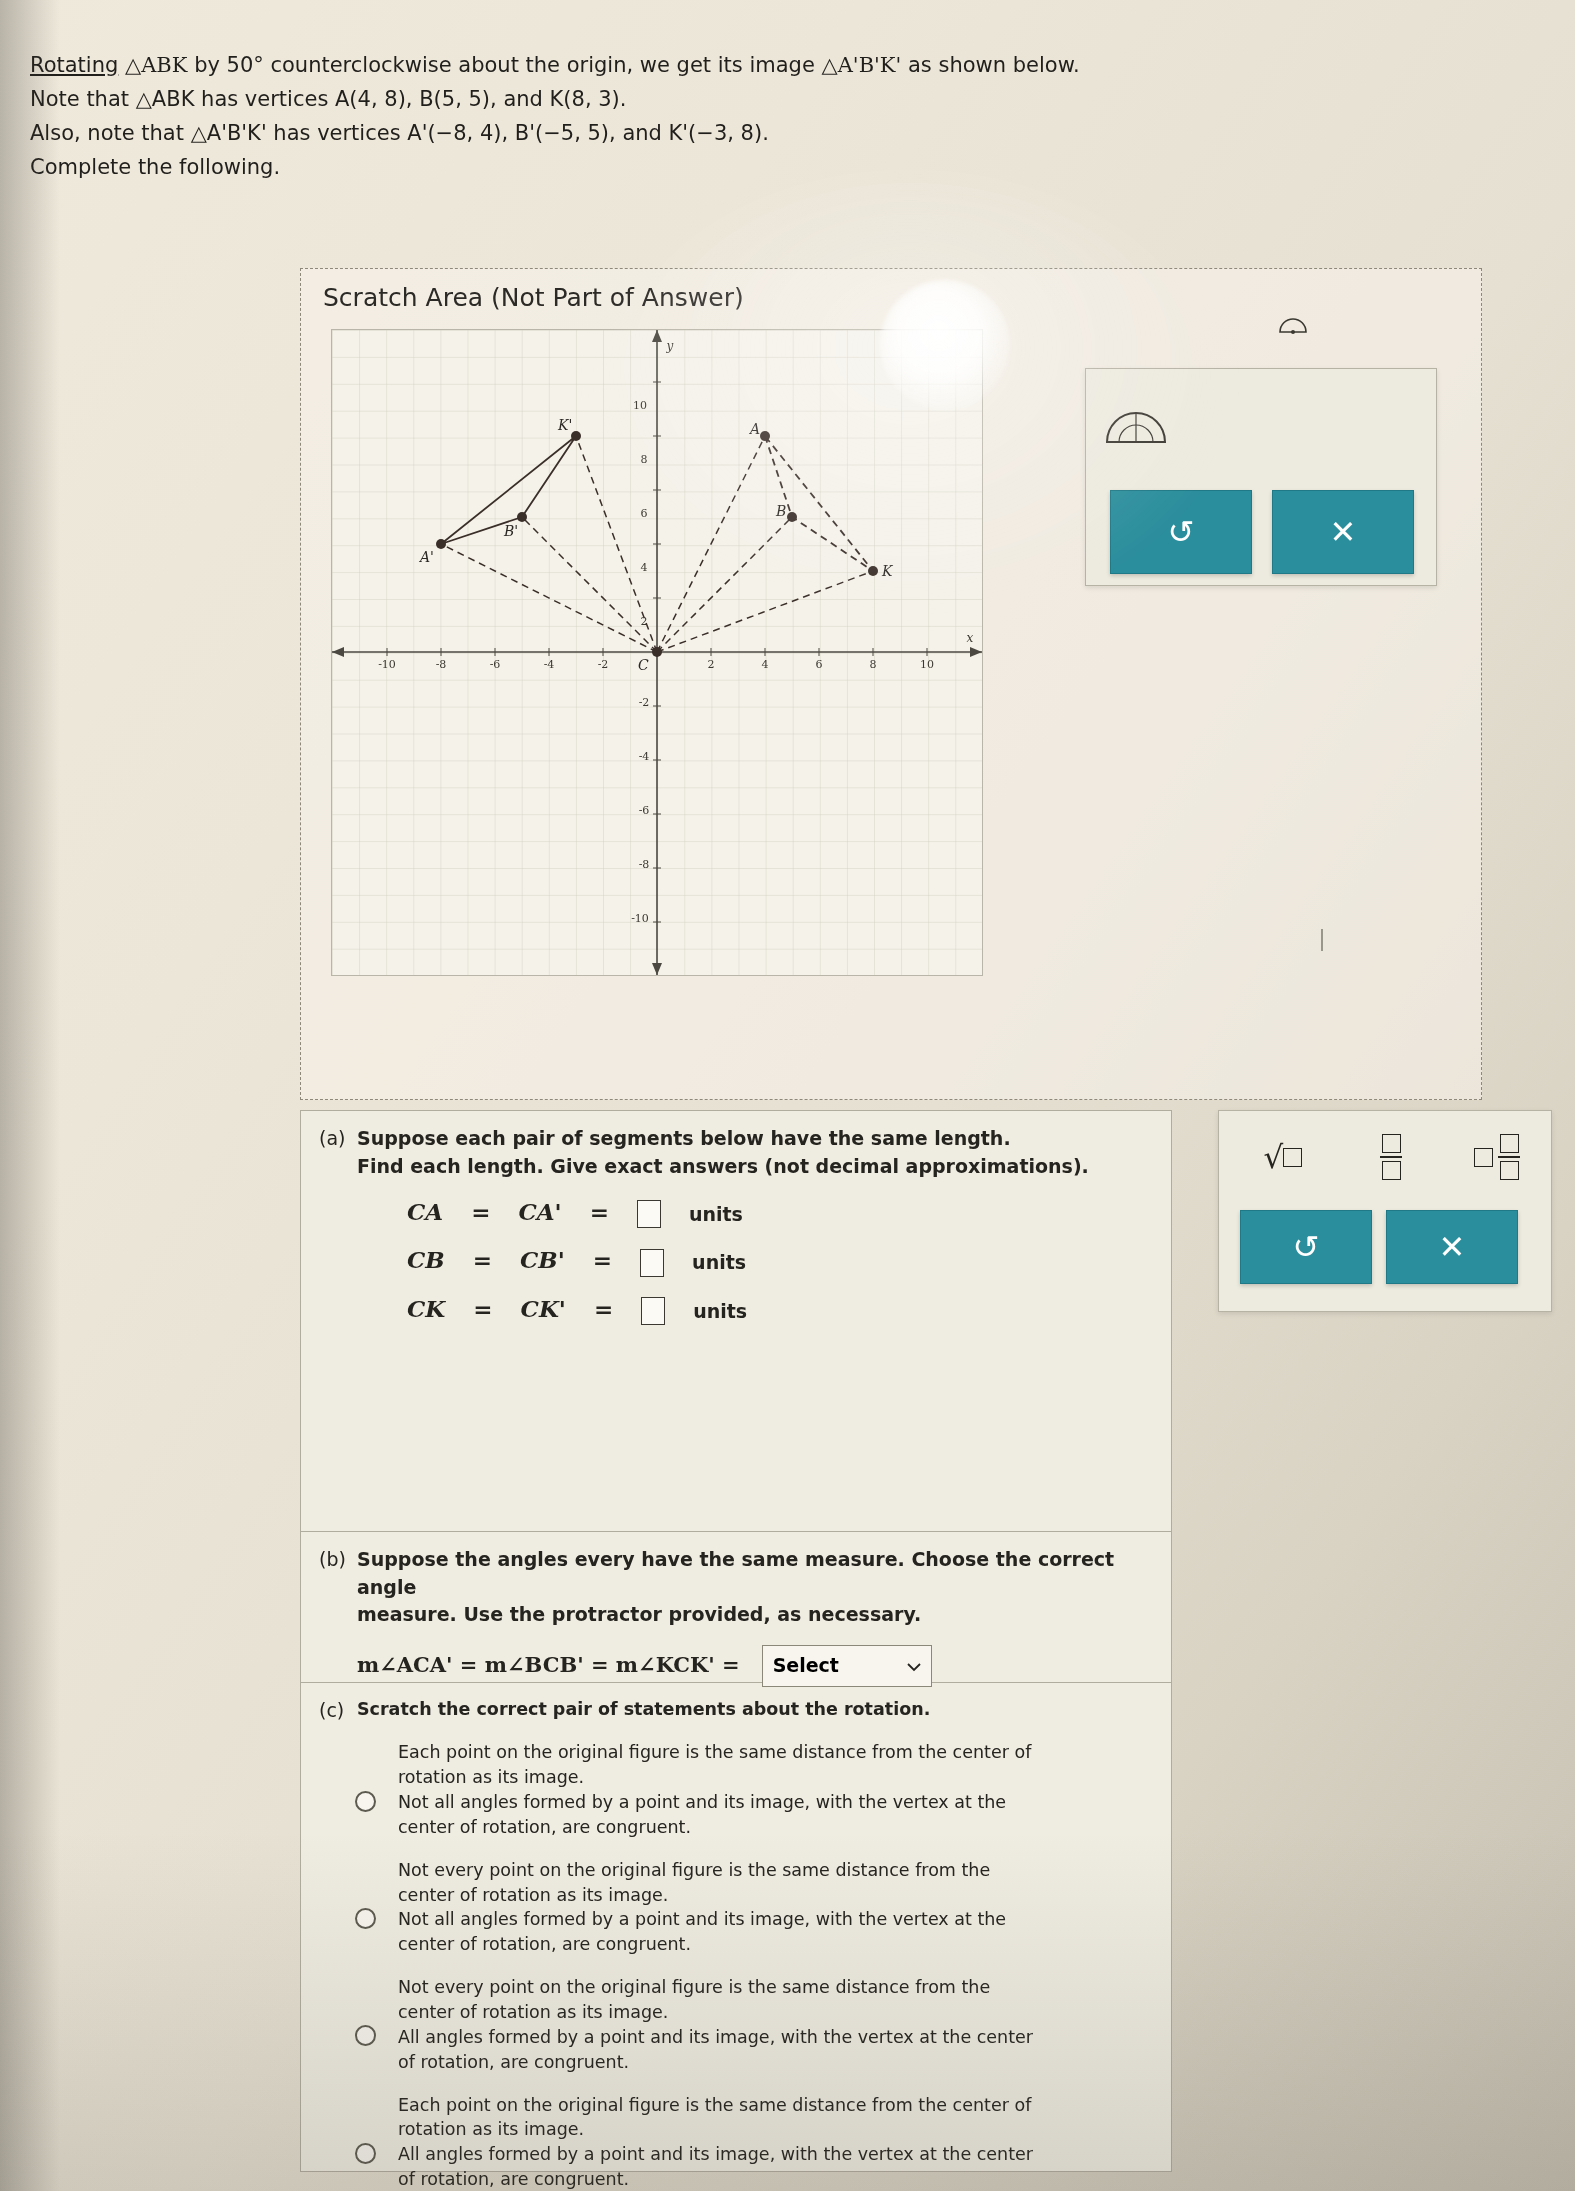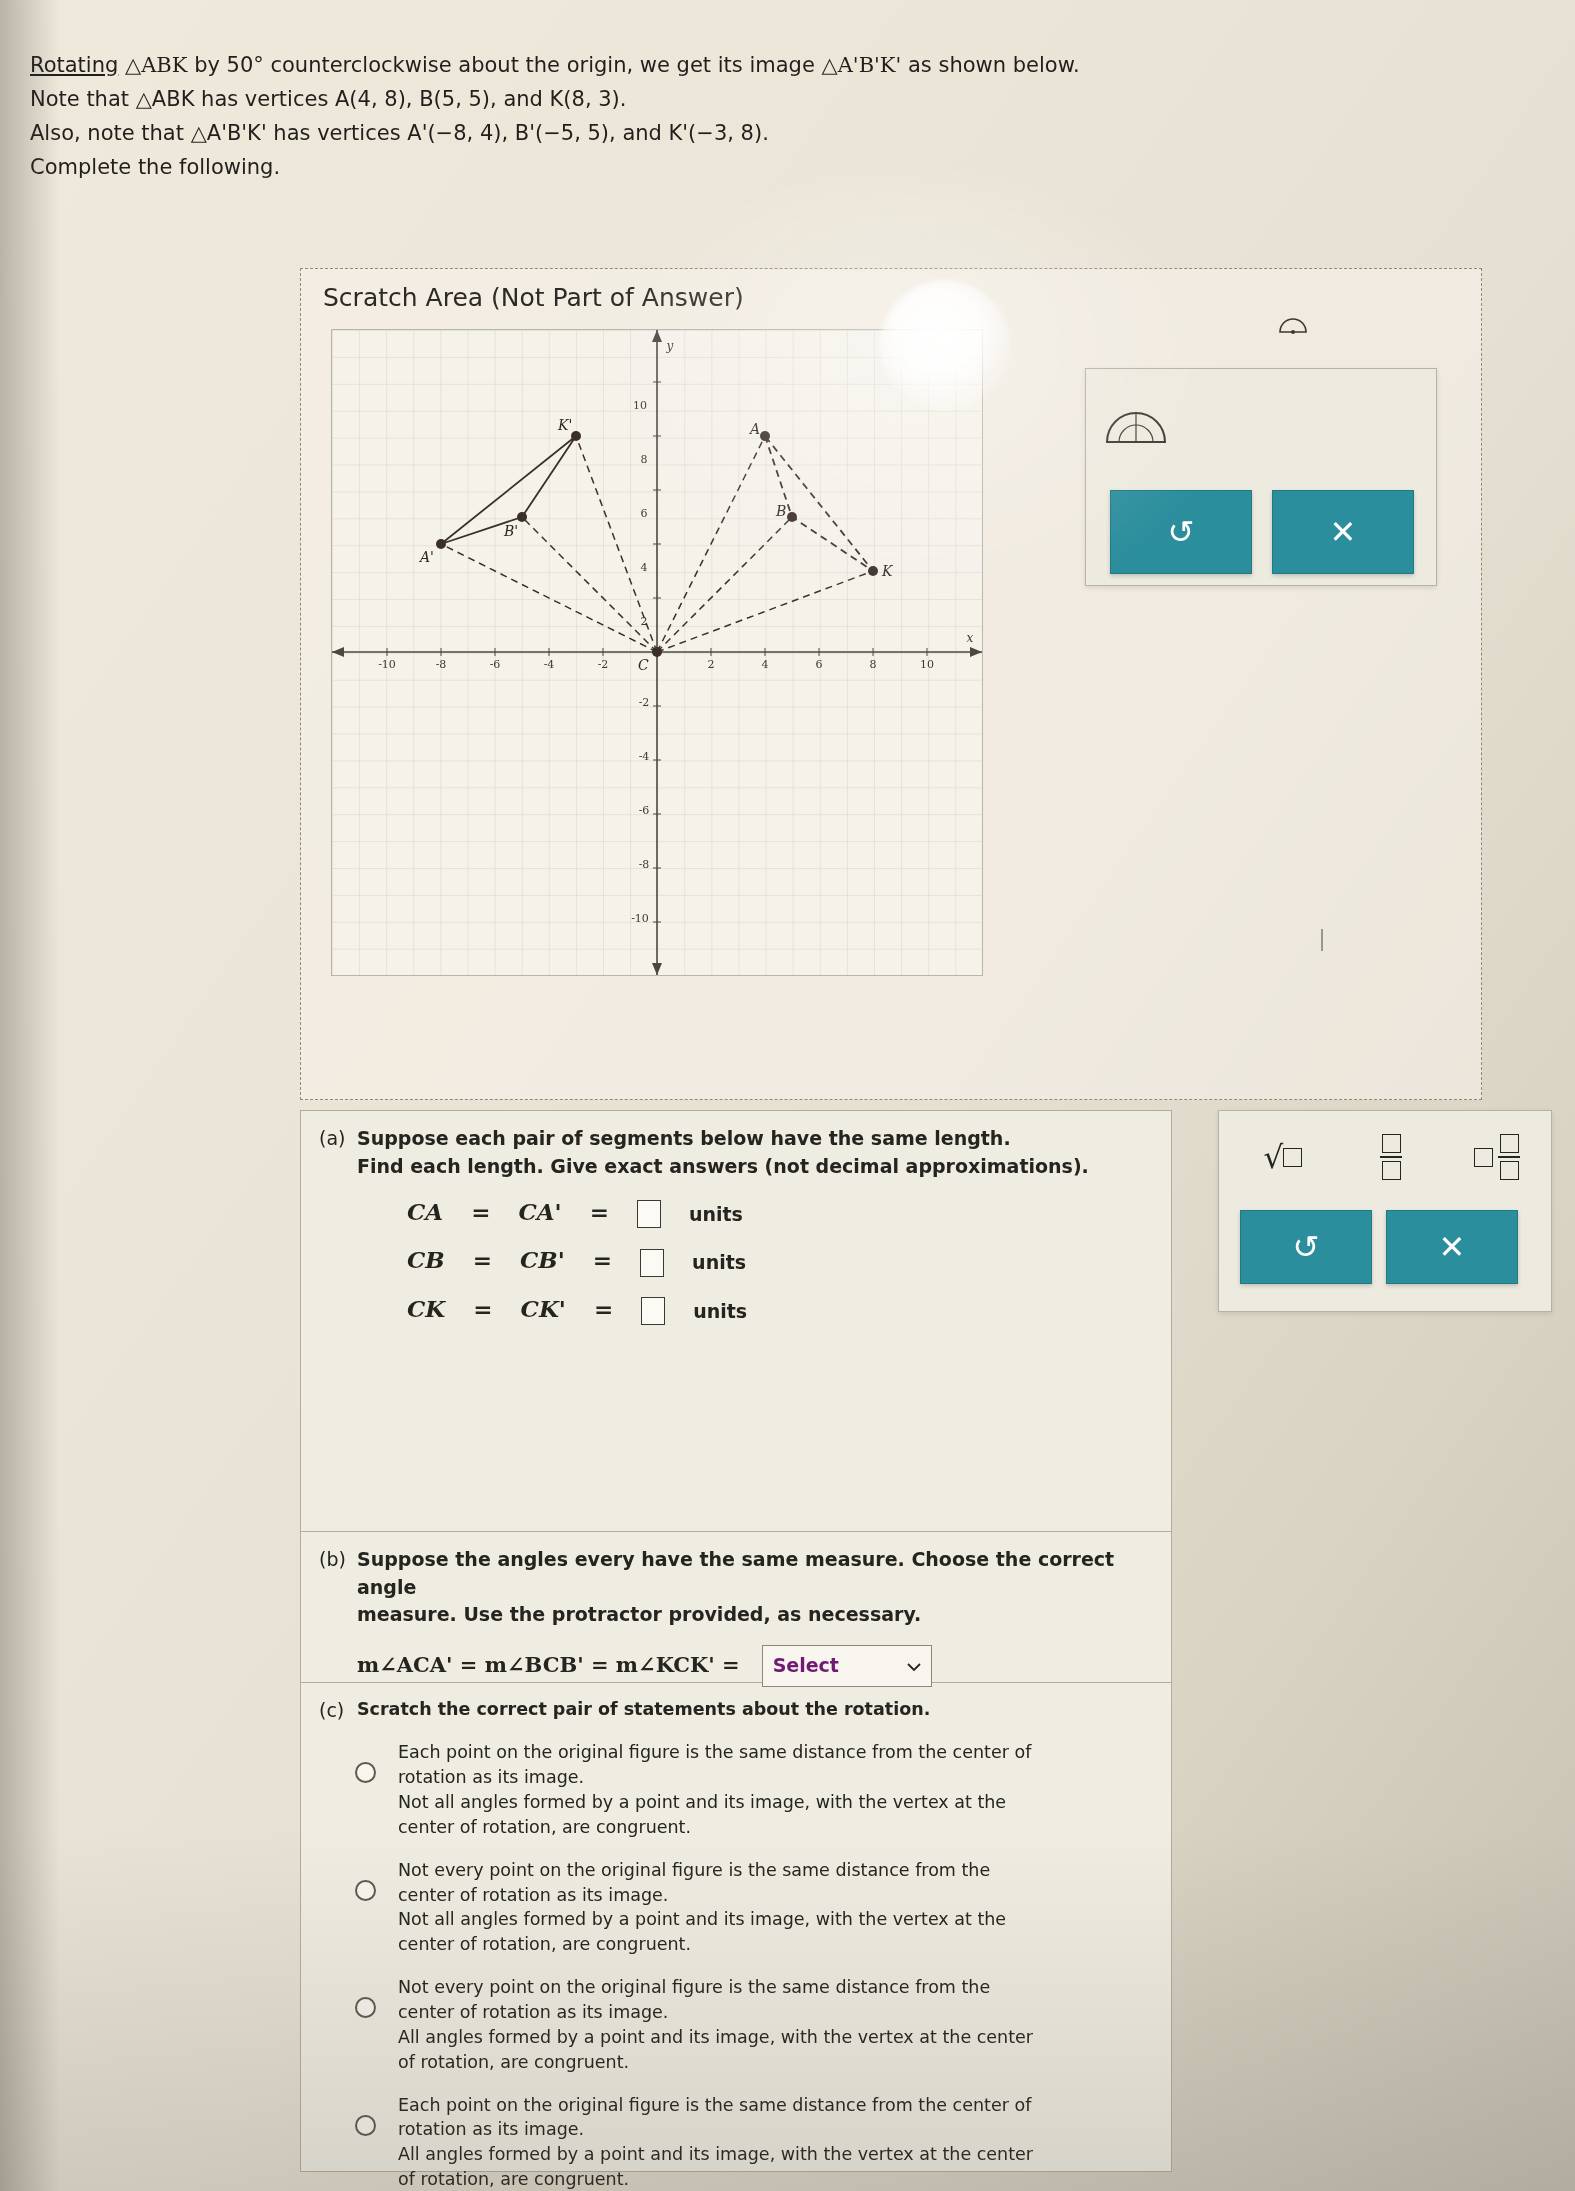--- a/index.html
+++ b/index.html
@@ -173,28 +173,28 @@
 
   .selectbox {
     display: inline-flex;
     align-items: center;
     justify-content: space-between;
     width: 148px; height: 40px;
     padding: 0 10px;
     background: #f7f5ee;
     border: 1px solid #8b8779;
     font-size: 19px;
-    color: #701a75;
+    color: #000000;
     margin-left: 22px;
     vertical-align: middle;
   }
 
   .opt {
     display: flex;
-    align-items: flex-start;
+    align-items: center;
     margin: 18px 0 0 22px;
   }
   .radio {
     width: 17px; height: 17px;
     border: 2px solid #5d5a50;
     border-radius: 50%;
     background: #f7f5ee;
     flex: 0 0 auto;
     margin: 22px 22px 0 14px;
   }

